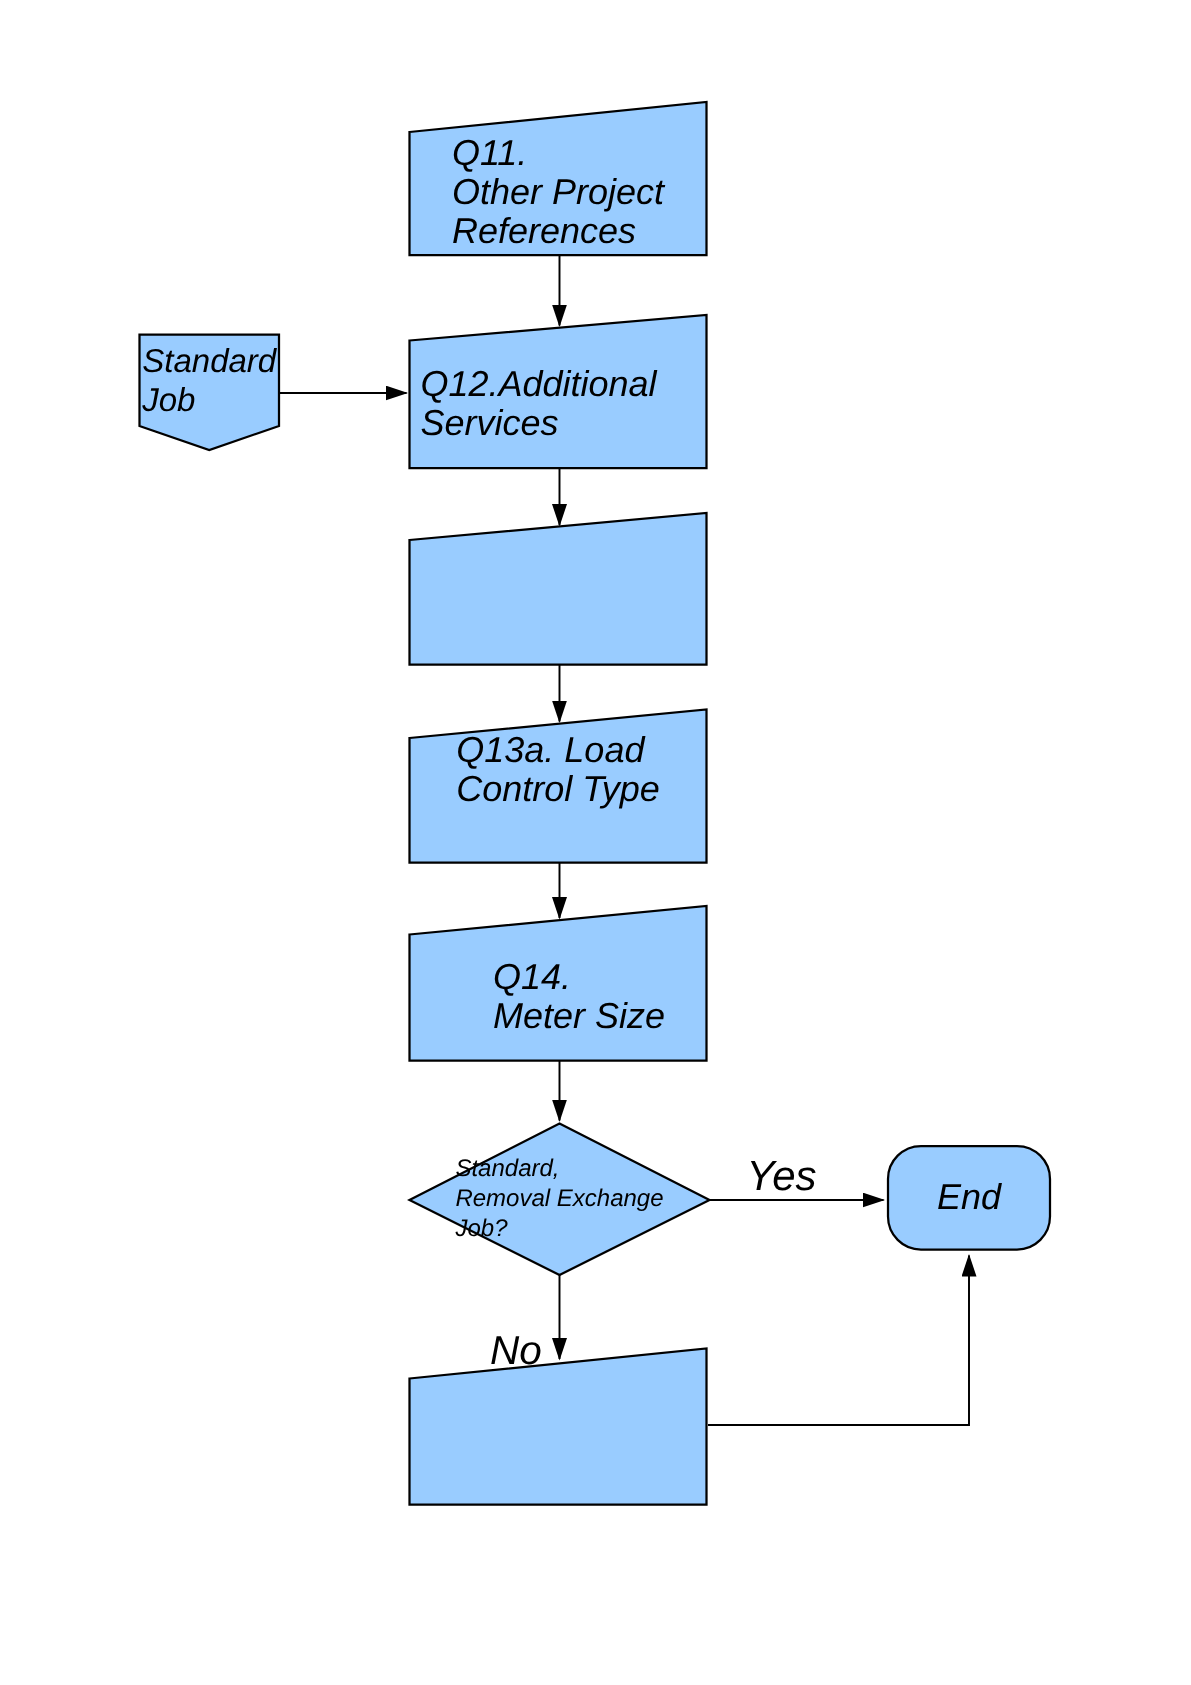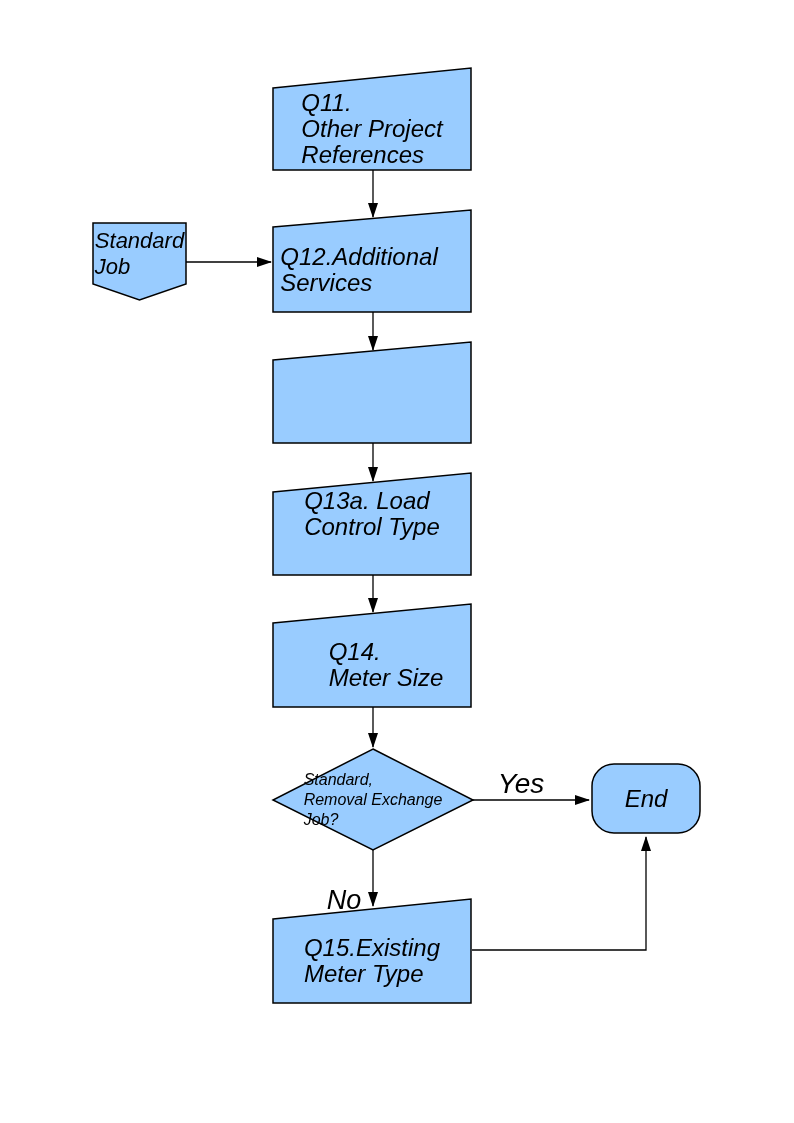--- a/index.html
+++ b/index.html
@@ -87,19 +87,17 @@
   <div class="label lbl-q12">Q12.Additional
 Services</div>
   <div class="label lbl-q13a">Q13a. Load
 Control Type</div>
   <div class="label lbl-q14">Q14.
 Meter Size</div>
   <div class="label lbl-decision">Standard,
 Removal Exchange
 Job?</div>
   <div class="label lbl-end">End</div>
-  <div class="label lbl-q15">Q15.Existing
-Meter Type</div>
 
   <div class="label lbl-yes">Yes</div>
   <div class="label lbl-no">No</div>
 
 </div>
 
 </body></html>

